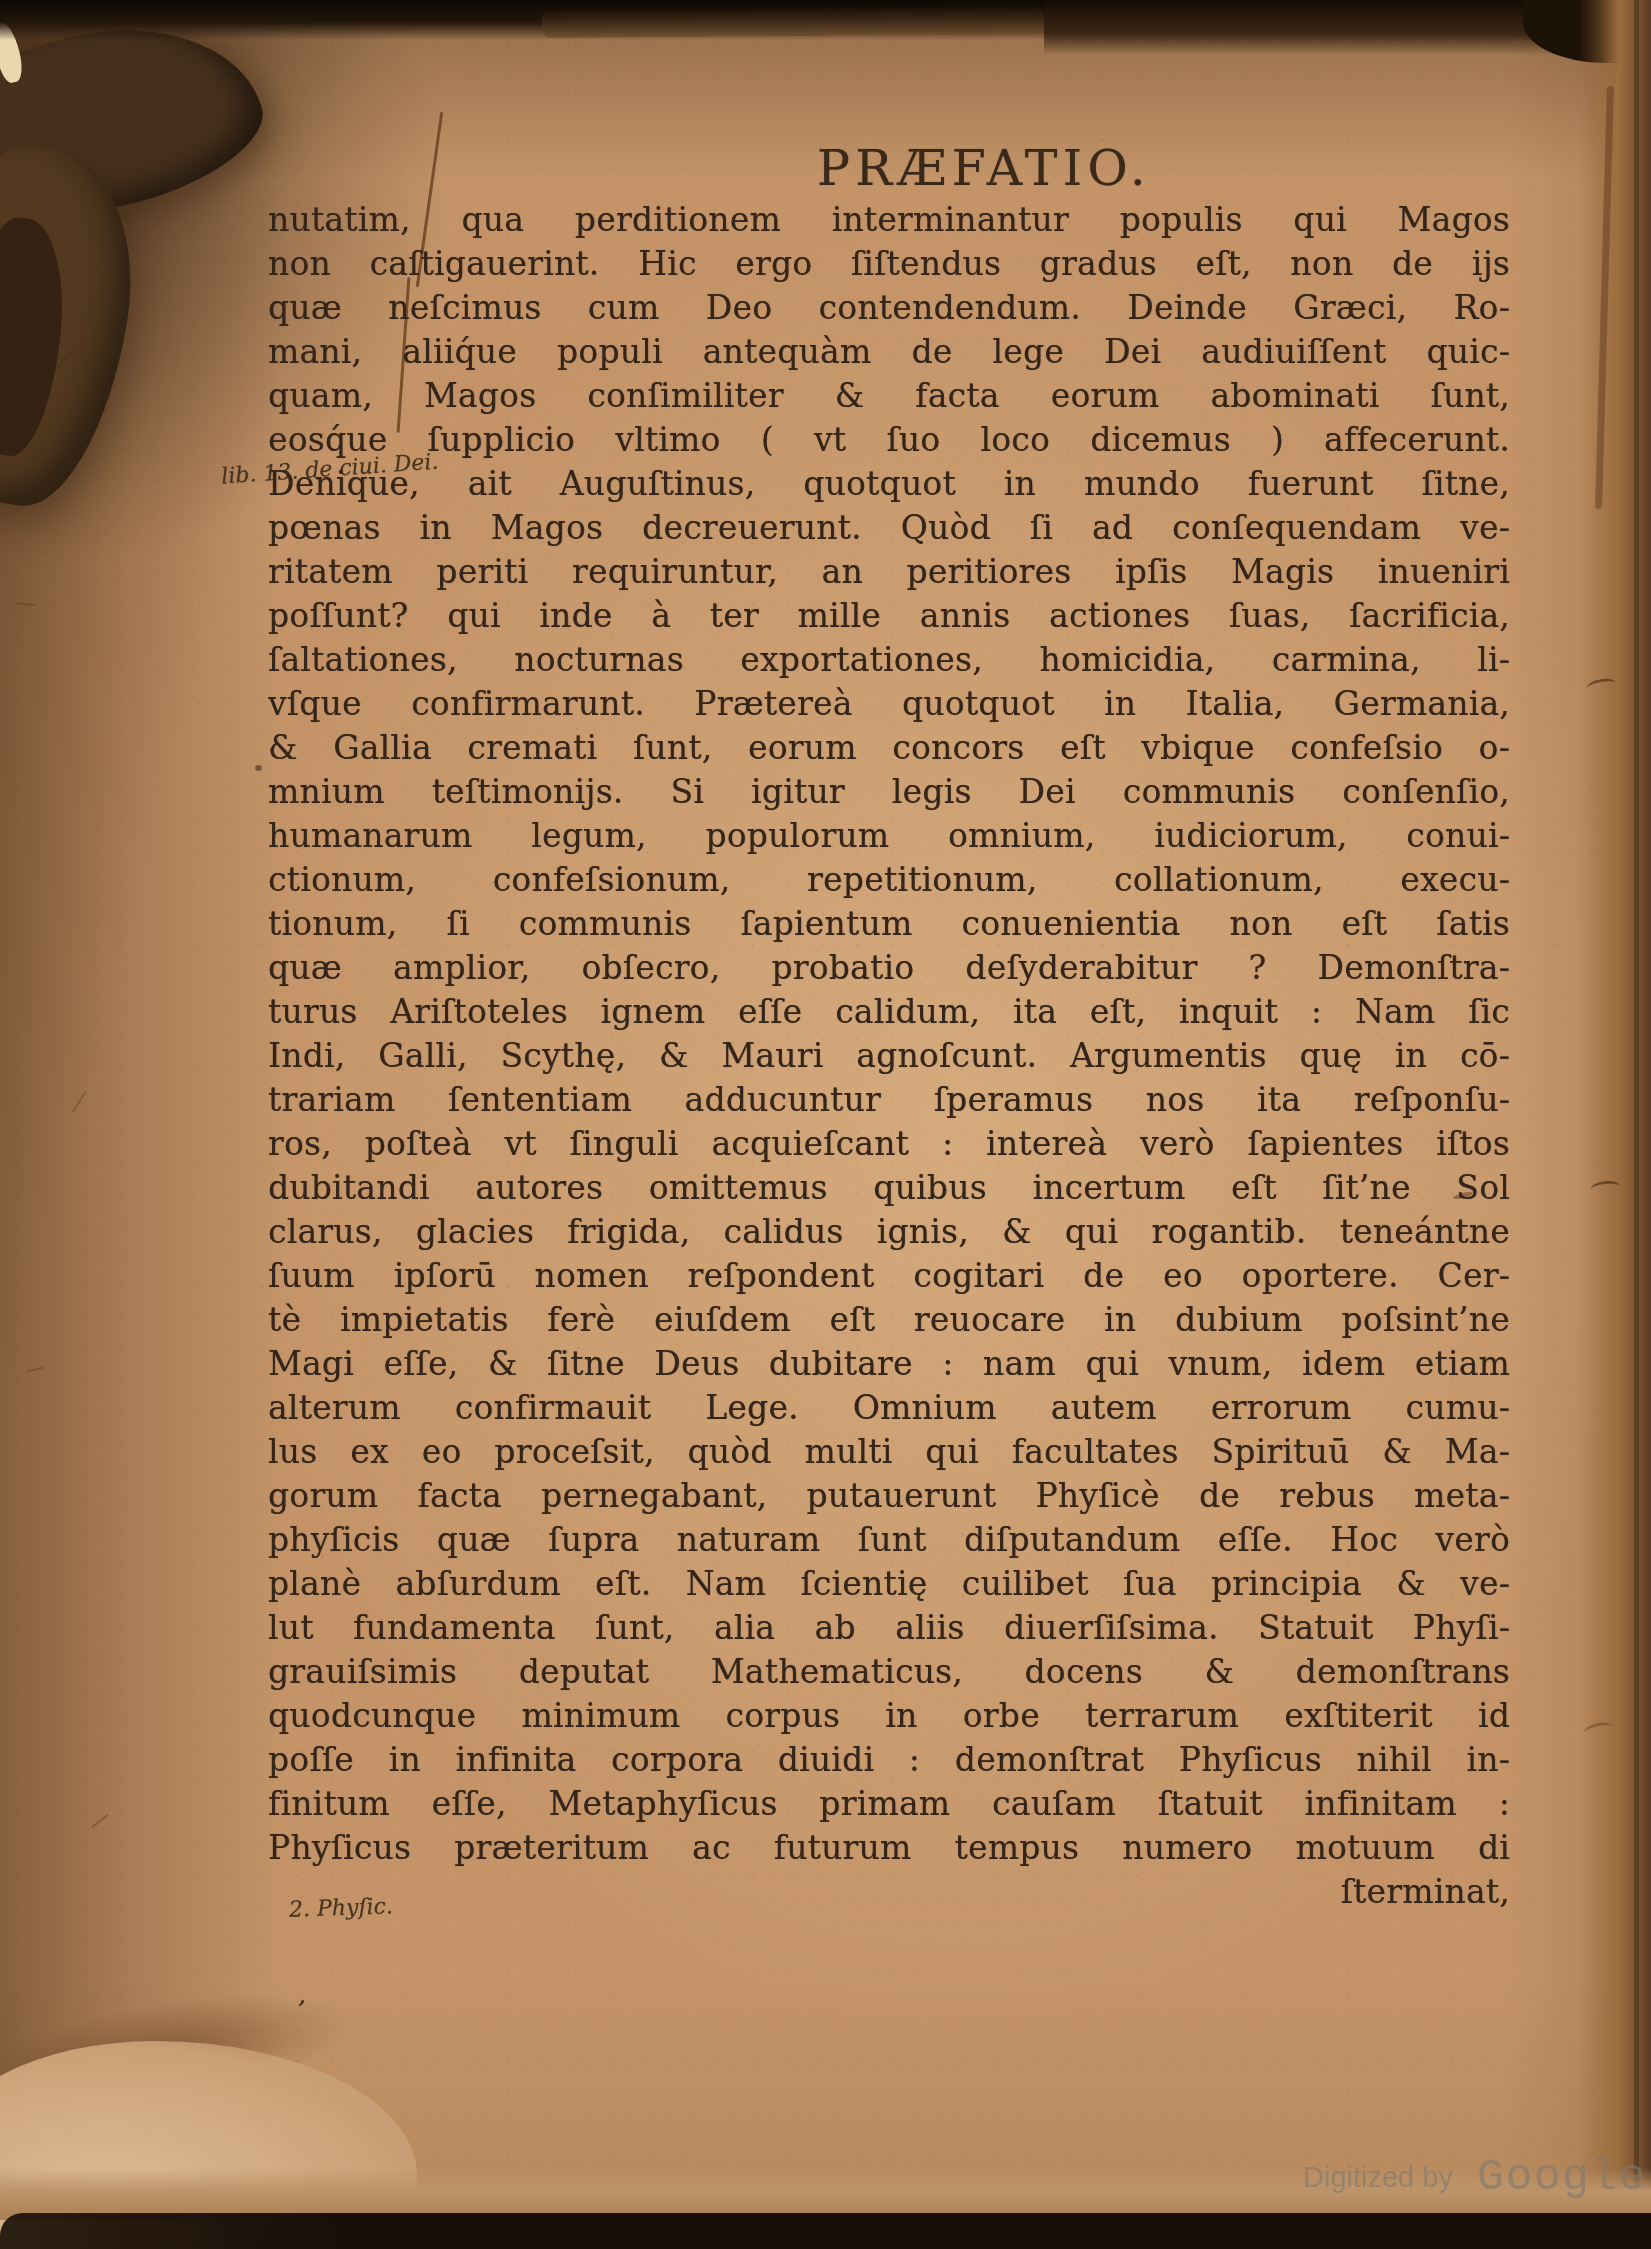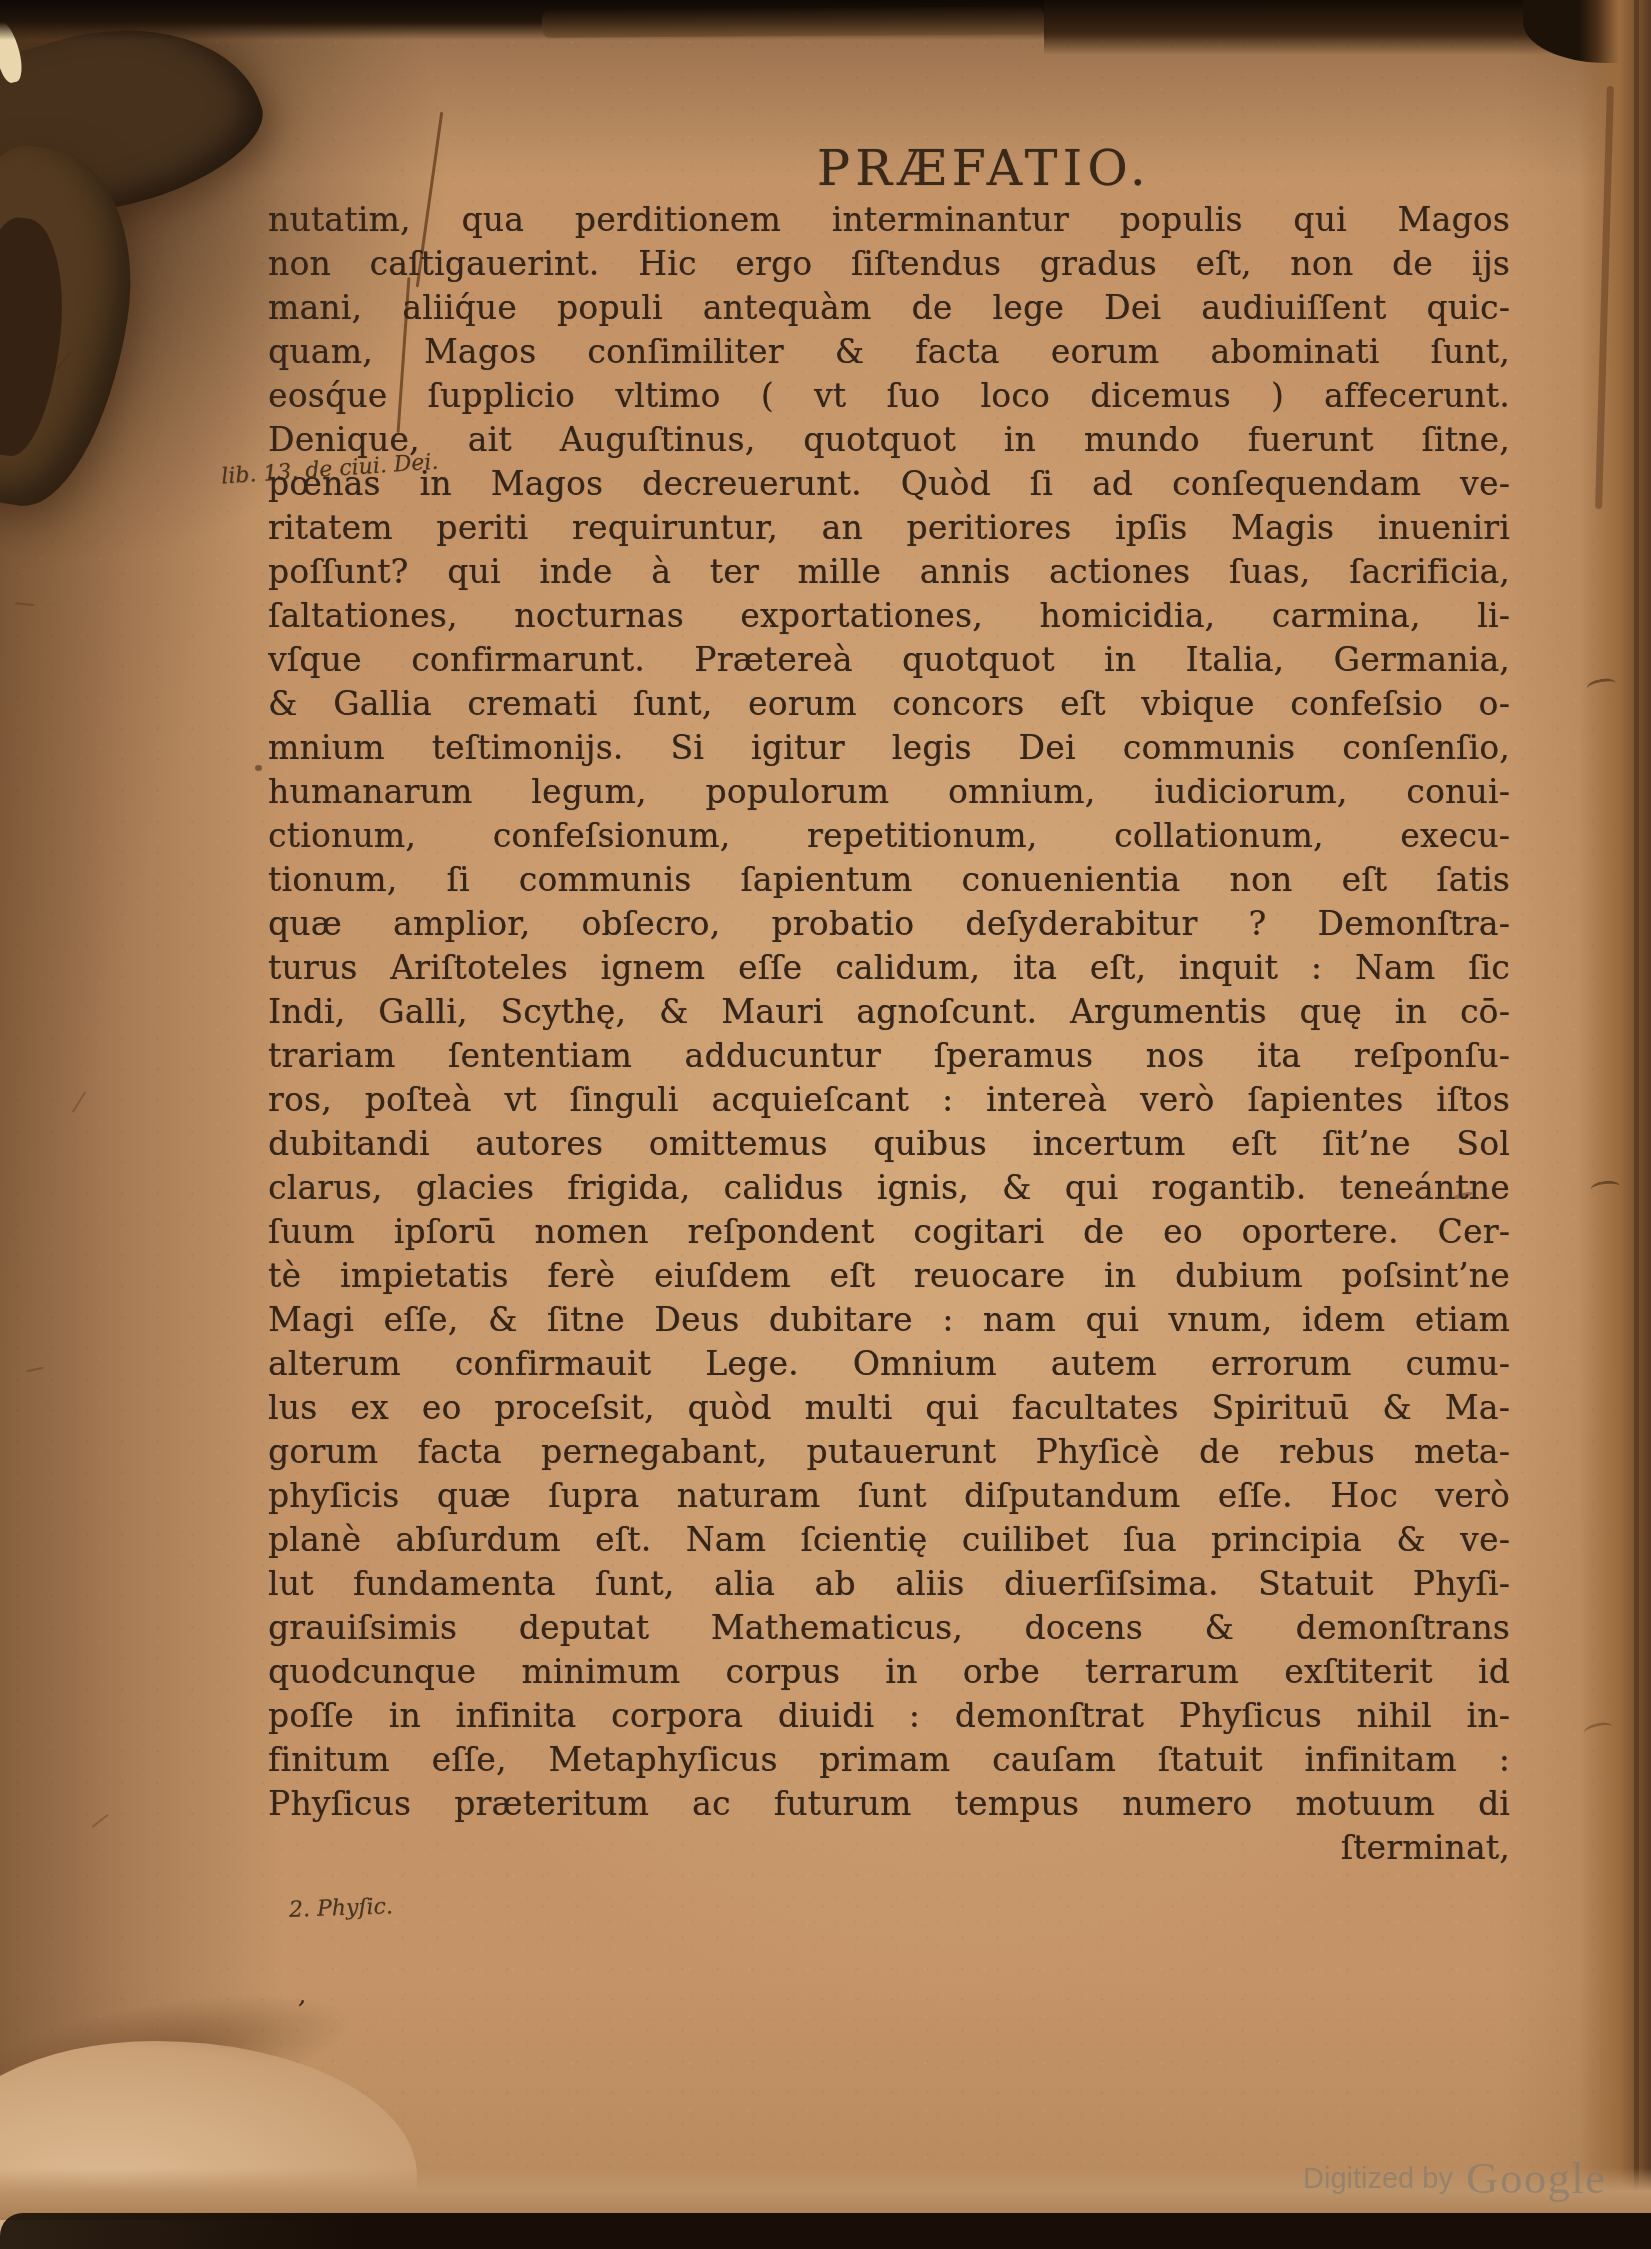--- a/index.html
+++ b/index.html
@@ -92,21 +92,21 @@
   .line{text-align:justify;text-align-last:justify;height:44px;overflow:hidden;}
   .catchword{text-align:right;height:44px;}
   .margin-note{position:absolute;font-style:italic;font-size:22px;color:#47331f;white-space:nowrap;
     text-shadow:0.3px 0.3px 0.7px rgba(71,51,31,.5);}
   .mn-top{left:221px;top:456px;transform:rotate(-4deg);}
   .mn-bottom{left:289px;top:1895px;transform:rotate(-2deg);}
   .stray{position:absolute;left:296px;top:1994px;font-size:26.4px;color:#3a2a1b;transform:rotate(12deg);}
 
   .watermark{position:absolute;left:1303px;top:2152px;display:flex;align-items:center;gap:13.2px;opacity:.6;}
   .wm-prefix{font-family:"Liberation Sans",sans-serif;font-size:29px;color:#7e7970;}
-  .wm-brand{font-family:Liberation Serif, serif;font-size:45px;color:#7e7970;letter-spacing:1.3px;}
+  .wm-brand{font-family:Liberation Mono, monospace;font-size:45px;color:#7e7970;letter-spacing:1.3px;margin-left:11px;}
 </style>
 </head>
 <body>
 
 <div class="sheet">
   <div class="paper"></div>
   <div class="grain"></div>
 
   <div class="gutter"></div>
   <div class="corner-glow"></div>
@@ -144,20 +144,21 @@
 
   <div class="heading">PRÆFATIO.</div>
 
   <div class="margin-note mn-top">lib. 13. de ciui. Dei.</div>
   <div class="margin-note mn-bottom">2. Phyſic.</div>
   <div class="stray">’</div>
 
   <div class="page-body">
     <div class="line">nutatim, qua perditionem interminantur populis qui Magos</div>
     <div class="line">non caſtigauerint.  Hic ergo ſiſtendus gradus eſt, non de ijs</div>
+    <div class="line">quæ neſcimus cum Deo contendendum. Deinde Græci, Ro-</div>
     <div class="line">mani, aliiq́ue populi antequàm de lege Dei audiuiſſent quic-</div>
     <div class="line">quam, Magos conſimiliter &amp; facta eorum abominati ſunt,</div>
     <div class="line">eosq́ue ſupplicio vltimo ( vt ſuo loco dicemus ) affecerunt.</div>
     <div class="line">Denique, ait Auguſtinus, quotquot in mundo fuerunt ſitne,</div>
     <div class="line">pœnas in Magos decreuerunt. Quòd ſi ad conſequendam ve-</div>
     <div class="line">ritatem periti requiruntur, an peritiores ipſis Magis inueniri</div>
     <div class="line">poſſunt? qui inde à ter mille annis actiones ſuas, ſacrificia,</div>
     <div class="line">ſaltationes, nocturnas exportationes, homicidia, carmina, li-</div>
     <div class="line">vſque confirmarunt. Prætereà quotquot in Italia, Germania,</div>
     <div class="line">&amp; Gallia cremati ſunt, eorum concors eſt vbique confeſsio o-</div>

